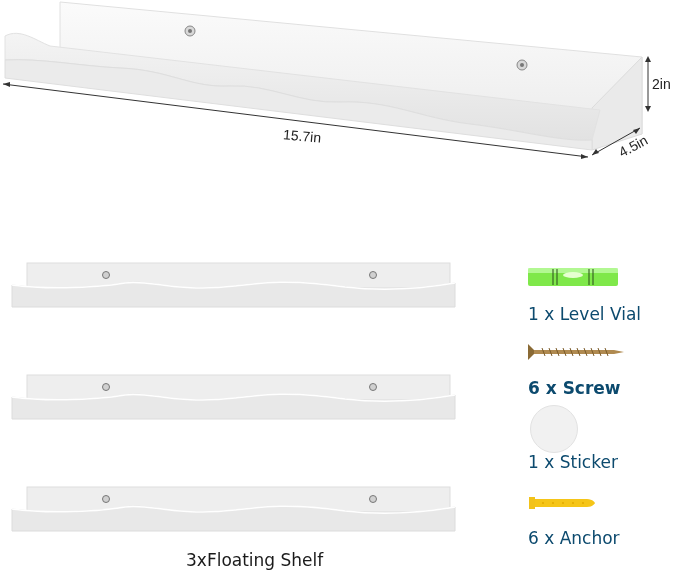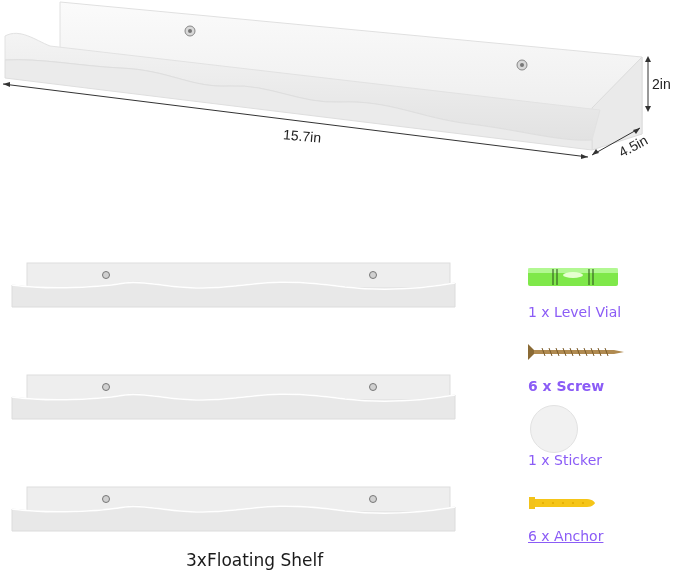--- a/index.html
+++ b/index.html
@@ -1,19 +1,19 @@
 <!DOCTYPE html>
 <html><head>
   <meta charset="utf-8">
   <style>
     html, body { margin: 0; padding: 0; background: #ffffff; }
     body { width: 679px; height: 575px; position: relative; overflow: hidden; font-family: "DejaVu Sans", sans-serif; color: #1a1a1a; }
     .abs { position: absolute; }
     .dim-label { font-family: "Liberation Sans", sans-serif; font-size: 14px; color: #222; }
-    .part-label { font-family: "DejaVu Sans", sans-serif; font-size: 14px; color: #8b5cf6; white-space: nowrap; }
+    .part-label { font-family: "DejaVu Sans", sans-serif; font-size: 17px; color: #0c4a6e; white-space: nowrap; }
     .caption { font-family: "DejaVu Sans", sans-serif; font-size: 17px; color: #1a1a1a; white-space: nowrap; }
   </style>
 </head>
 <body>
 
 <div class="abs" style="left:0;top:0;width:679px;height:200px;">
   <svg width="679" height="200" viewBox="0 0 679 200">
     <defs>
       <linearGradient id="backG" x1="0" y1="0" x2="0" y2="1">
         <stop offset="0" stop-color="#fbfbfb"></stop>
@@ -125,15 +125,15 @@
       <rect x="0" y="2" width="6" height="12" fill="#f2c21a"></rect>
       <path d="M6,4 L58,4 C64,4 66,8 66,8 C66,8 64,12 58,12 L6,12 Z" fill="#f5c518"></path>
       <g fill="#e0a800">
           <circle cx="14" cy="8" r="1"></circle>
           <circle cx="24" cy="8" r="1"></circle>
           <circle cx="34" cy="8" r="1"></circle>
           <circle cx="44" cy="8" r="1"></circle>
           <circle cx="54" cy="8" r="1"></circle>
         </g>
     </svg>
-    <div class="abs part-label" style="left:8px;top:38px;text-decoration:underline;">6 x Anchor</div>
+    <div class="abs part-label" style="left:8px;top:38px;">6 x Anchor</div>
   </div>
 </div>
 
 </body></html>

